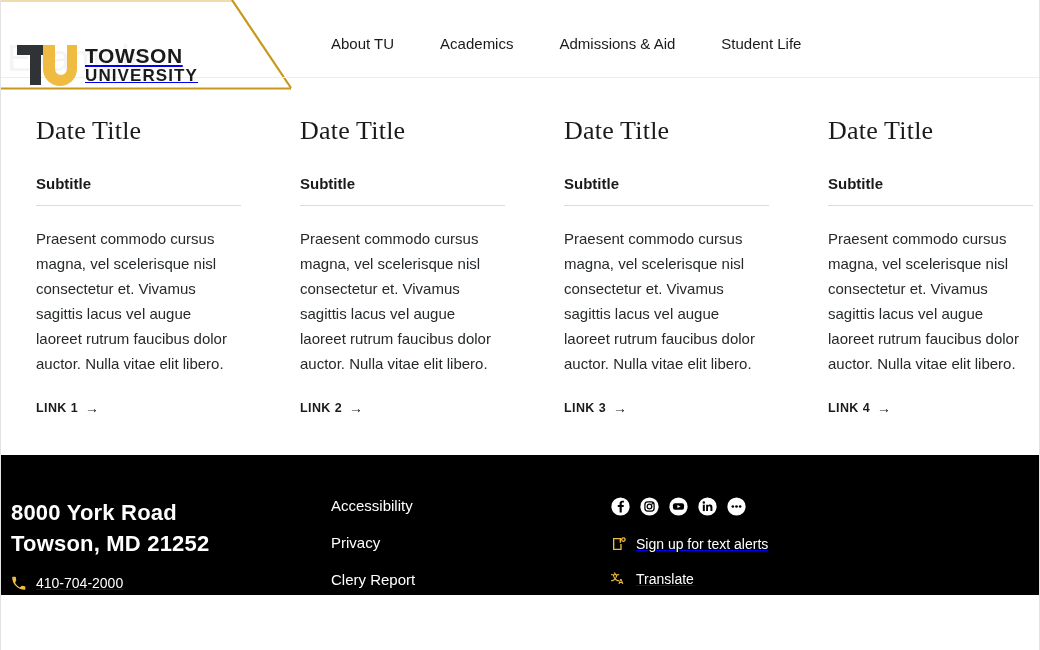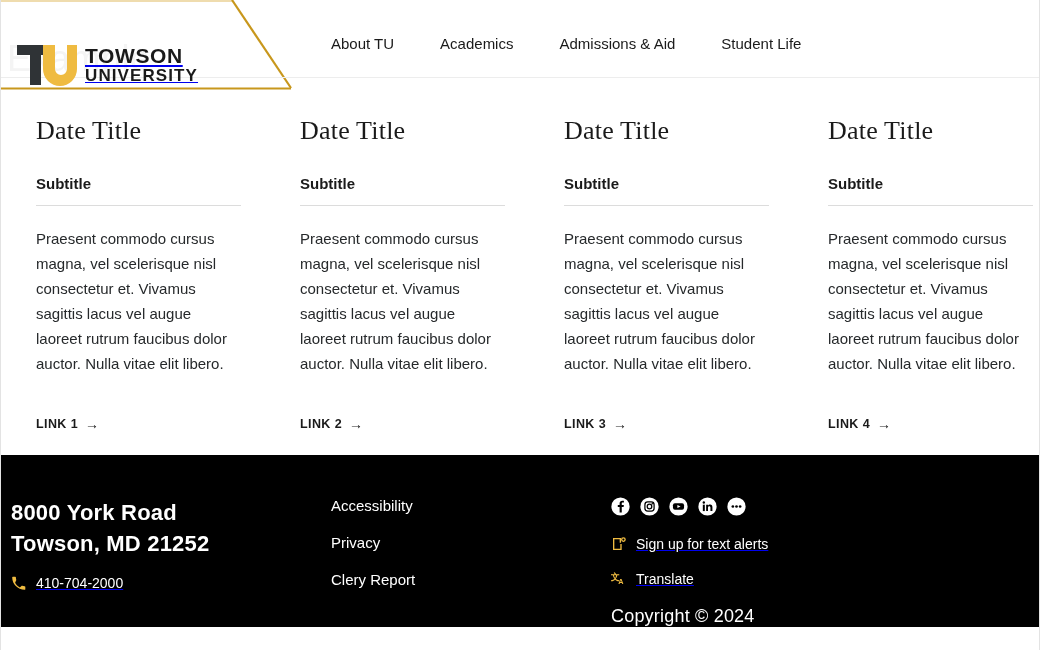--- a/index.html
+++ b/index.html
@@ -154,37 +154,37 @@
     margin-top: 20px;
     font-size: 15px;
     line-height: 25px;
     color: #26292b;
     width: 205px;
   }
   .card-link {
     display: inline-flex;
     align-items: center;
     gap: 7px;
-    margin-top: 41px;
+    margin-top: 25px;
     font-size: 12.5px;
     font-weight: 700;
     letter-spacing: 0.4px;
     color: #1a1a1a;
     text-decoration: none;
     cursor: pointer;
   }
   .card-link .arrow { font-size: 14px; line-height: 1; }
 
   
   .footer {
     position: absolute;
     left: 0;
     right: 0;
     top: 455px;
-    height: 172px;
+    height: 140px;
     background: #000000;
     color: #ffffff;
     display: flex;
     padding: 42px 0 0 0;
   }
 
   .f-col-address { width: 330px; padding-left: 10px; }
   .f-col-links1  { width: 254px; }
   .f-col-links2  { width: 280px; }
   .f-col-right   { flex: 1; }

